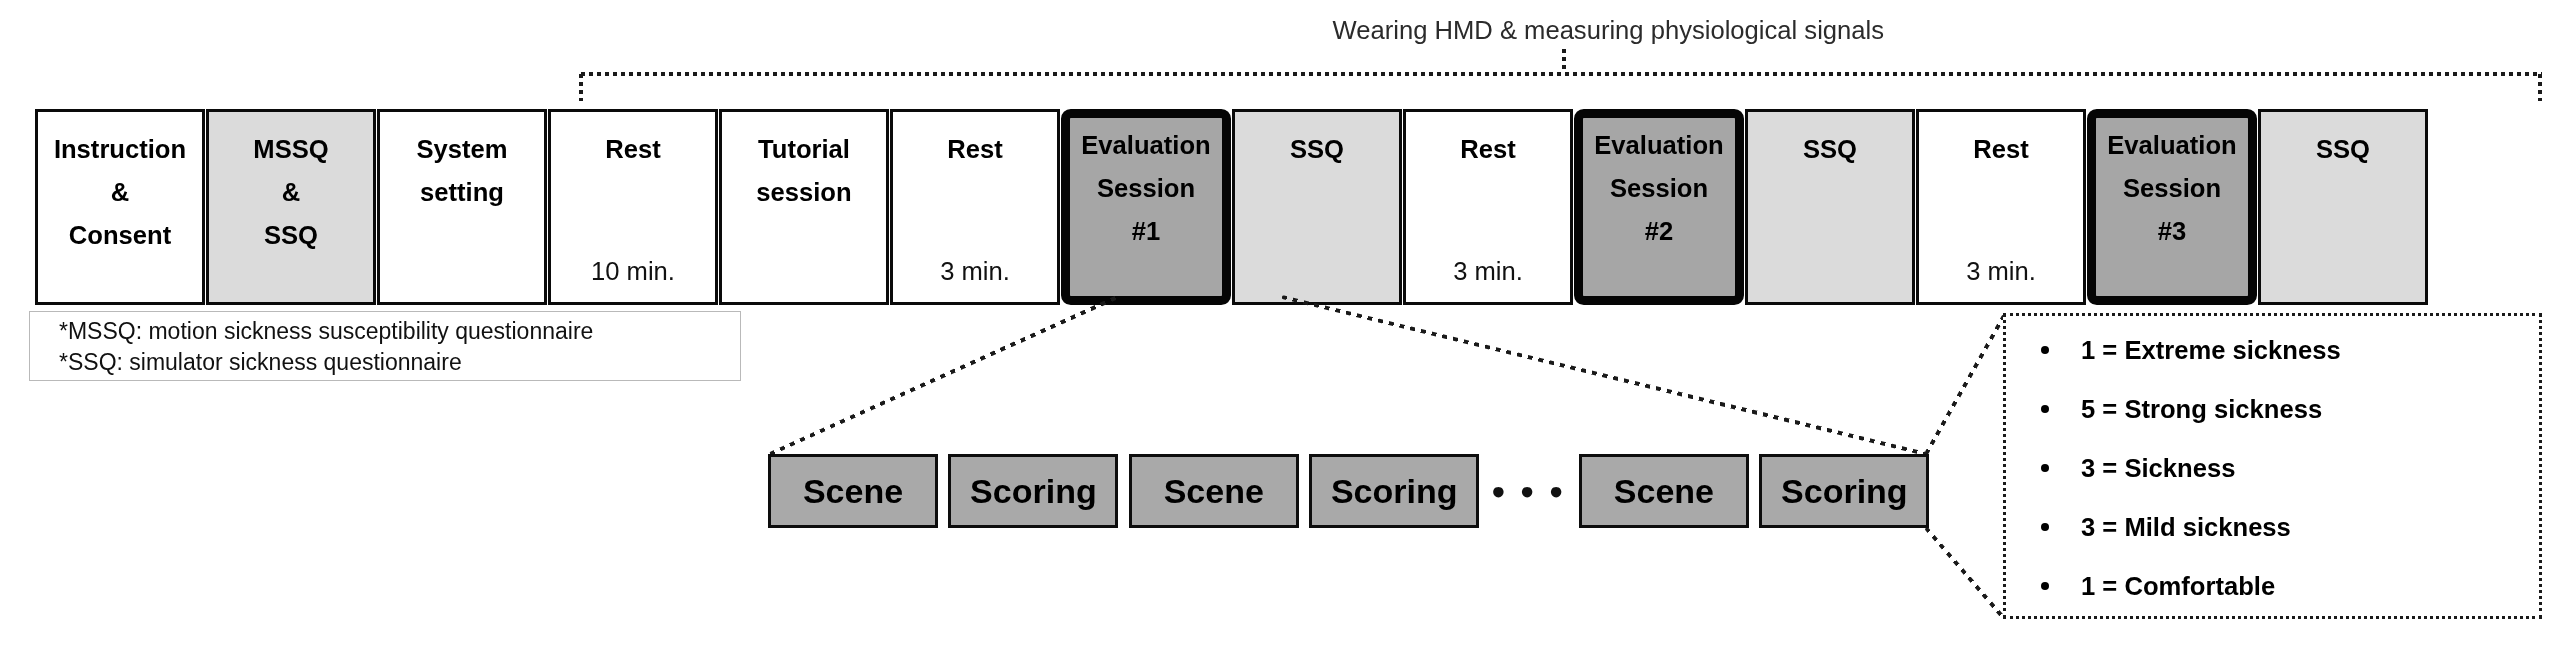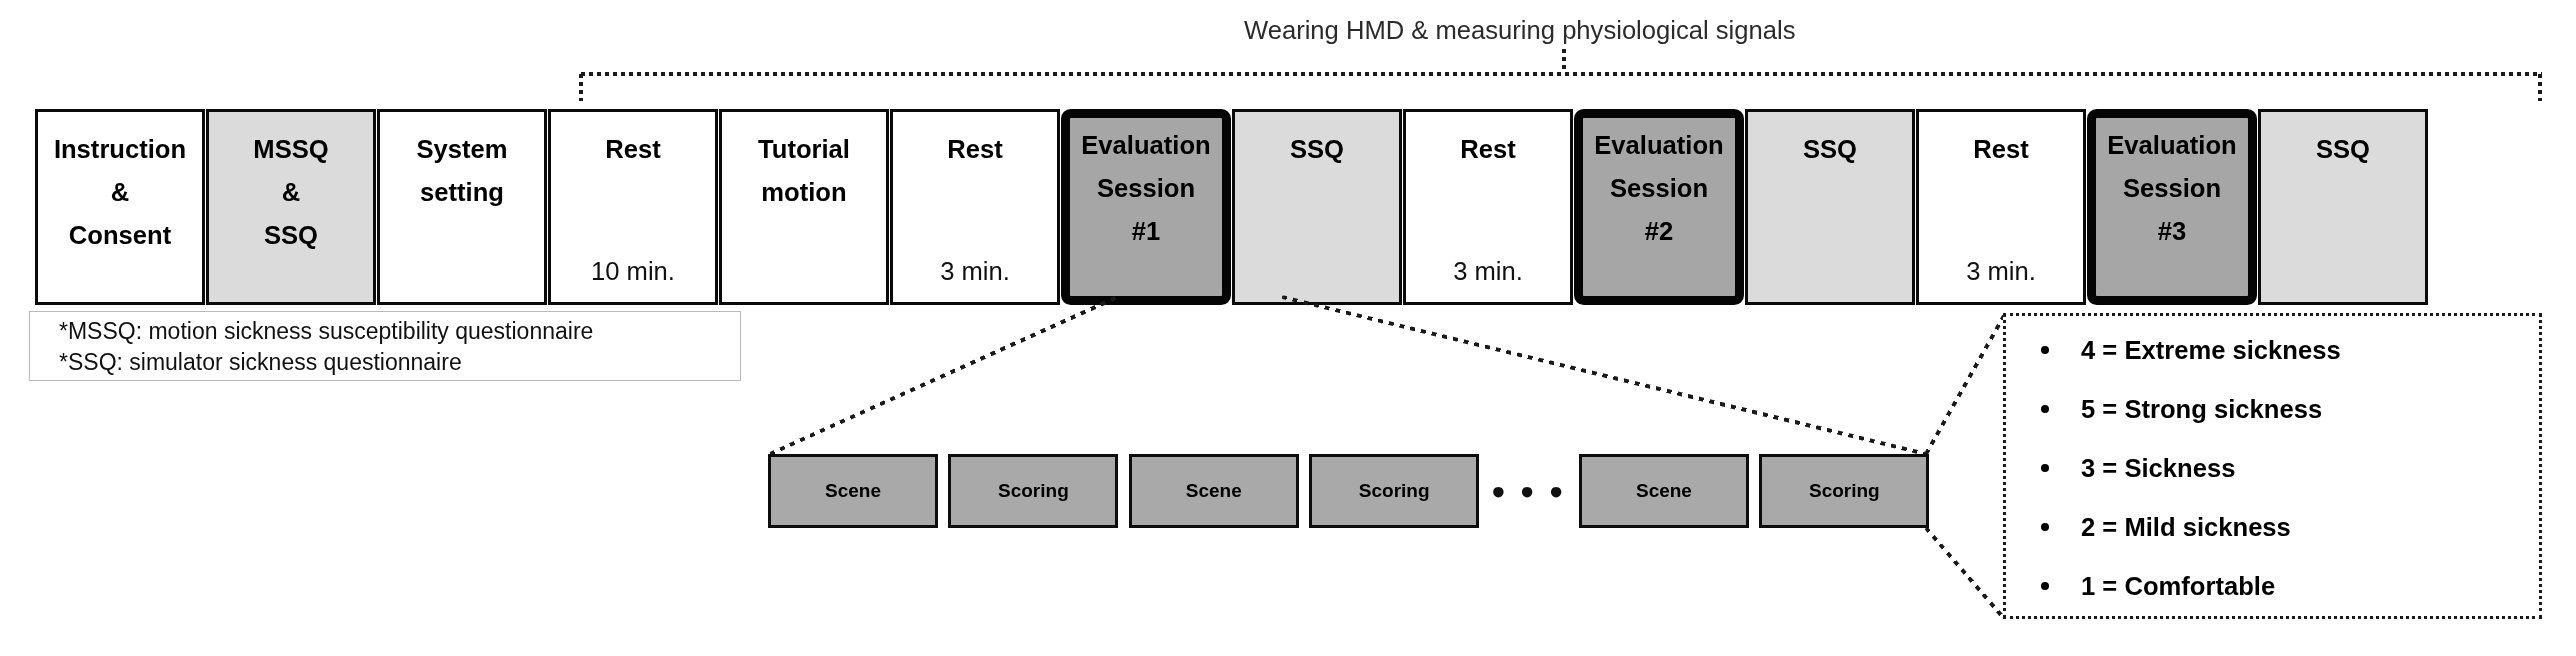--- a/index.html
+++ b/index.html
@@ -4,21 +4,21 @@
 <style>
   html,body{margin:0;padding:0;background:#fff;}
   .stage{
     position:relative; width:2576px; height:656px; background:#ffffff;
     font-family:"Liberation Sans","DejaVu Sans",sans-serif; color:#000;
     overflow:hidden;
   }
   
   .fig-title{
     position:absolute; left:1244px; top:16px; width:640px;
-    text-align:left; font-size:25.6px; font-weight:400; color:#2b2b2b;
+    text-align:right; font-size:25.6px; font-weight:400; color:#2b2b2b;
     letter-spacing:0px; white-space:nowrap;
   }
   .dot-h{position:absolute; height:4.3px;
     background:repeating-linear-gradient(90deg, var(--line) 0 3.7px, transparent 3.7px 8px);}
   .dot-v{position:absolute; width:4.3px;
     background:repeating-linear-gradient(180deg, var(--line) 0 3.7px, transparent 3.7px 8px);}
   .bracket{left:581px; top:72px; width:1961px;}
   .tick-left{left:579px; top:74px; height:27px;}
   .tick-right{left:2538px; top:74px; height:27px;}
   .tick-center{left:1562px; top:49px; height:24.4px;}
@@ -63,21 +63,21 @@
   
   .scene-caption{
     position:absolute; left:1031px; top:405px; width:439px; text-align:center;
     font-size:24.4px; font-weight:400; color:#1f1f1f; line-height:33px; white-space:nowrap;
   }
   .scene-row{position:absolute; left:768px; top:454px; display:flex; gap:10.4px; align-items:center;}
   .sbox{
     width:170px; height:74px; box-sizing:border-box; flex:0 0 auto;
     border:3.7px solid #0d0d0d; background:var(--scene);
     display:flex; align-items:center; justify-content:center;
-    font-size:19px; font-weight:700;
+    font-size:34px; font-weight:700;
   }
   .ellipsis{
     width:79px; height:74px; flex:0 0 auto; display:flex; align-items:center;
     justify-content:center; font-size:24.4px; font-weight:700; letter-spacing:3.7px;
     color:#111; white-space:nowrap;
   }
 
   
   .legend{
     position:absolute; left:2003px; top:313px; width:539px; height:306px;
@@ -113,21 +113,21 @@
       <div class="tbox plain">
         <div class="tlabel">System
 setting</div>
       </div>
       <div class="tbox plain">
         <div class="tlabel">Rest</div>
         <div class="tdur">10 min.</div>
       </div>
       <div class="tbox plain">
         <div class="tlabel">Tutorial
-motion</div>
+session</div>
       </div>
       <div class="tbox plain">
         <div class="tlabel">Rest</div>
         <div class="tdur">3 min.</div>
       </div>
       <div class="tbox dark">
         <div class="tlabel">Evaluation
 Session
 #1</div>
       </div>
@@ -176,33 +176,33 @@
       <div class="sbox">Scene</div>
       <div class="sbox">Scoring</div>
       <div class="ellipsis">● ● ●</div>
       <div class="sbox">Scene</div>
       <div class="sbox">Scoring</div>
     </div>
 
   <div class="legend">
       <div class="lrow">
         <div class="ldot"></div>
-        <span class="ltxt">4 = Extreme sickness</span>
+        <span class="ltxt">1 = Extreme sickness</span>
       </div>
       <div class="lrow">
         <div class="ldot"></div>
         <span class="ltxt">5 = Strong sickness</span>
       </div>
       <div class="lrow">
         <div class="ldot"></div>
         <span class="ltxt">3 = Sickness</span>
       </div>
       <div class="lrow">
         <div class="ldot"></div>
-        <span class="ltxt">2 = Mild sickness</span>
+        <span class="ltxt">3 = Mild sickness</span>
       </div>
       <div class="lrow">
         <div class="ldot"></div>
         <span class="ltxt">1 = Comfortable</span>
       </div>
     </div>
 
 </div>
 
 

